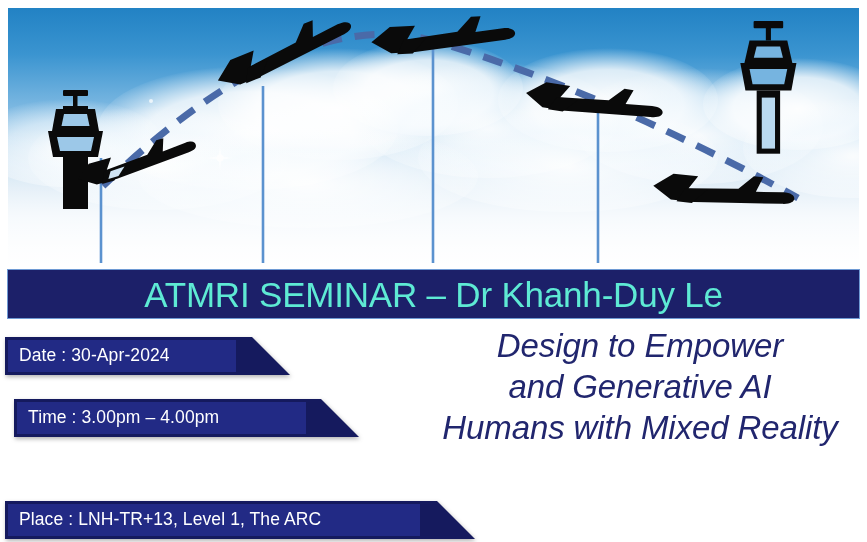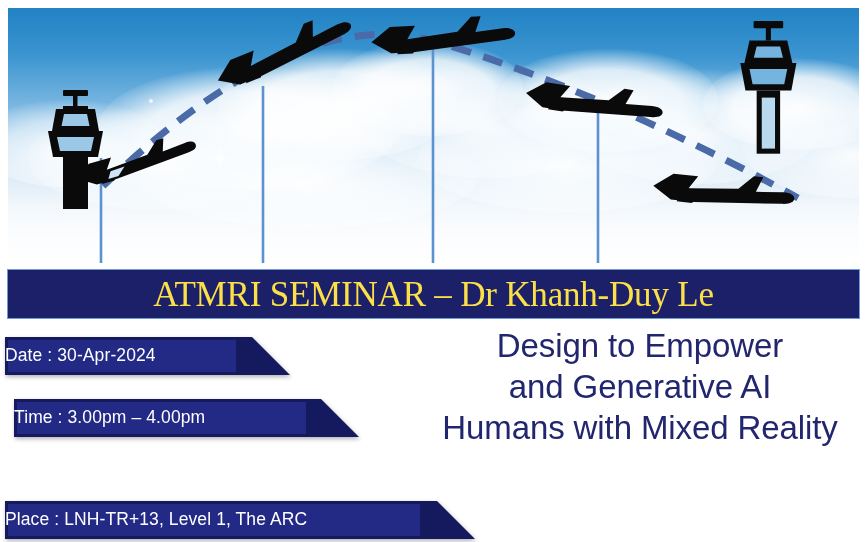--- a/index.html
+++ b/index.html
@@ -45,27 +45,27 @@
     top: 269px;
     width: 853px;
     height: 50px;
     background: #1c2069;
     border: 1.5px solid #6f9ad4;
     display: flex;
     align-items: center;
     justify-content: center;
   }
   .title-bar-text {
-    color: #fde047;
+    color: #5eead4;
     font-size: 35px;
     font-weight: 400;
     letter-spacing: -0.2px;
     white-space: nowrap;
     line-height: 1;
-    font-family: Liberation Serif, serif;
+    font-family: Liberation Sans, sans-serif;
     text-align: right;
   }
 
   
   .info-banner {
     position: absolute;
     left: 5px;
     height: 38px;
     color: #ffffff;
     font-size: 17.5px;
@@ -83,20 +83,21 @@
   .info-plate {
     position: absolute;
     left: 3px;
     top: 3px;
     bottom: 3px;
     background: #222a85;
   }
   .info-text {
     position: relative;
     z-index: 2;
+    padding-left: 14px;
     white-space: nowrap;
     line-height: 1;
     letter-spacing: 0.1px;
   }
 
   #banner-date  { top: 337px; width: 285px; }
   #banner-date  .info-plate { width: 228px; }
   #banner-time  { top: 399px; width: 345px; margin-left: 9px; }
   #banner-time  .info-plate { width: 289px; }
   #banner-place { top: 461px; width: 470px; margin-top: 40px; }
@@ -108,21 +109,21 @@
     left: 420px;
     top: 326px;
     width: 440px;
     text-align: center;
     color: #21266e;
     font-size: 33px;
     line-height: 1.24;
     font-weight: 400;
     letter-spacing: -0.1px;
   }
-  .talk-line { display: block; white-space: nowrap; }
+  .talk-line { display: block; white-space: nowrap; font-style: italic; }
 </style>
 </head>
 <body>
 
 <div id="poster">
 
   <div class="hero">
     <svg class="hero-svg" viewBox="0 0 851 255" preserveAspectRatio="none">
       <defs>
         <linearGradient id="skyGrad" x1="0" y1="0" x2="0" y2="1">

